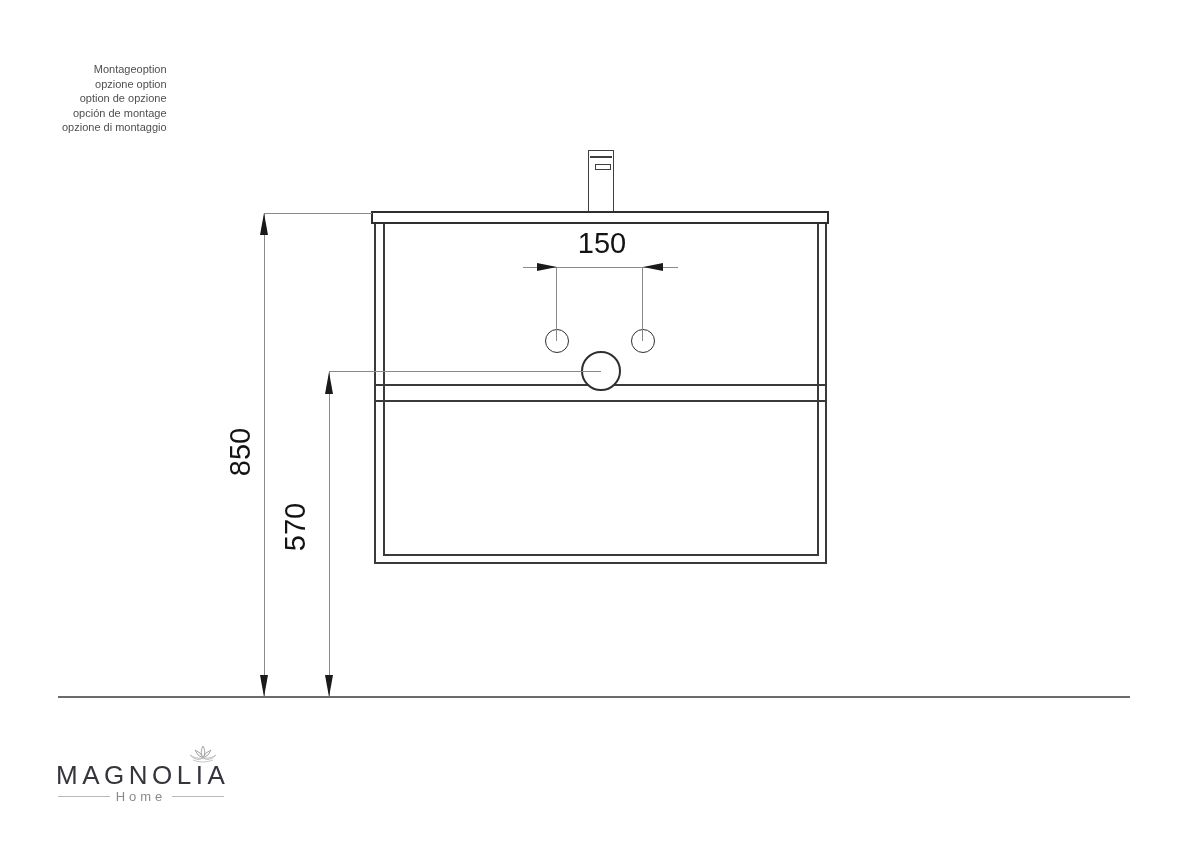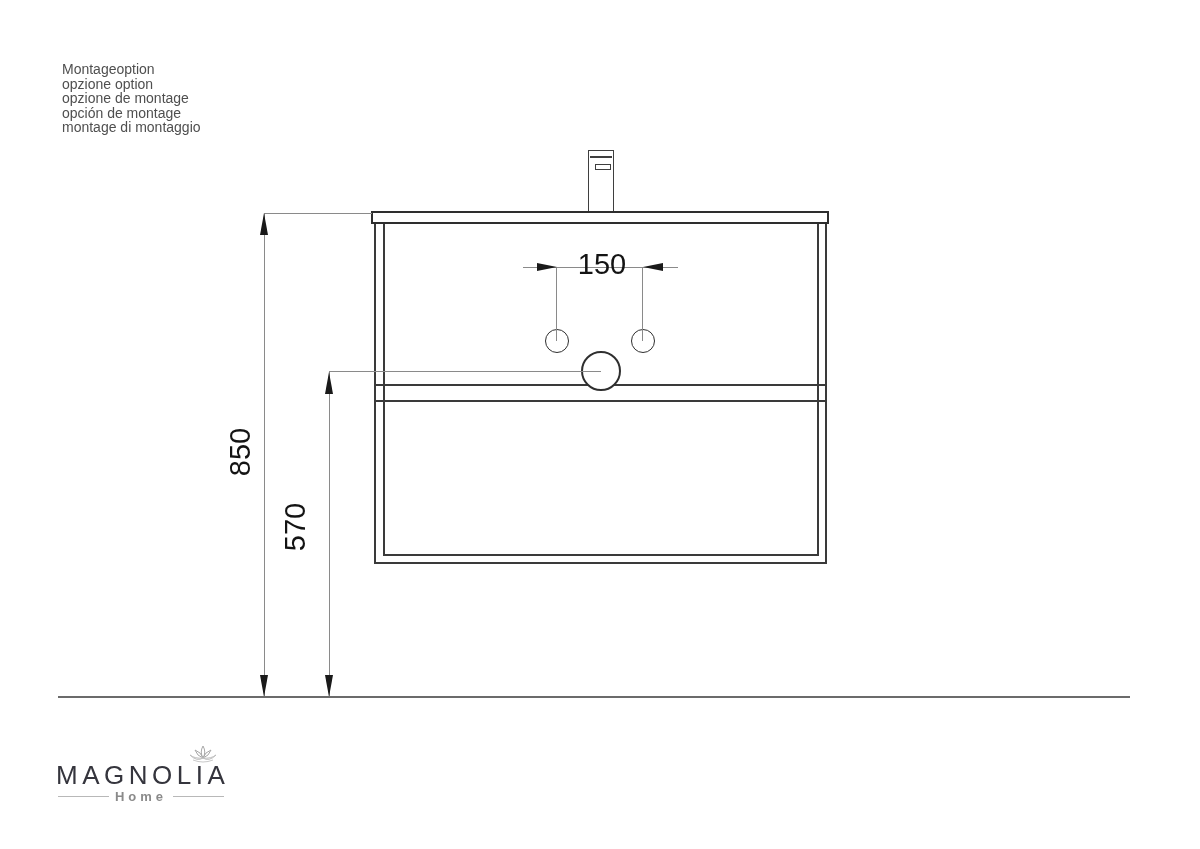--- a/index.html
+++ b/index.html
@@ -1,20 +1,20 @@
 <!DOCTYPE html>
 <html><head>
 <meta charset="utf-8">
 <style>
   html,body{margin:0;padding:0;background:#ffffff;}
   #page{position:relative;width:1200px;height:849px;background:#ffffff;overflow:hidden;
         font-family:"Liberation Sans", sans-serif;}
   .abs{position:absolute;box-sizing:border-box;}
   
-  .info{left:62px;top:62px;font-size:14px;line-height:14.5px;color:#4f4f4f;}
+  .info{left:62px;top:62px;font-size:11px;line-height:14.5px;color:#4f4f4f;text-align:right;}
   .stroke-dim{background:#8a8a8a;}
   
   .faucet-body{left:588px;top:150px;width:26px;height:64px;border:1.5px solid #3f3f3f;background:#ffffff;}
   .faucet-cap{left:590px;top:156px;width:22px;height:1.5px;background:#3f3f3f;}
   .faucet-handle{left:595px;top:164px;width:16px;height:6px;border:1.5px solid #3f3f3f;background:#ffffff;}
   
   .countertop{left:371px;top:211px;width:458px;height:13px;border:2px solid #2e2e2e;background:#ffffff;}
   .cab-outer{left:374px;top:224px;width:453px;height:340px;border:2px solid #3a3a3a;border-top:none;background:transparent;}
   .cab-inner{left:383px;top:224px;width:436px;height:332px;border:2px solid #3a3a3a;border-top:none;background:transparent;}
   .divider{left:374px;width:453px;height:2px;background:#3a3a3a;}
@@ -27,36 +27,36 @@
   
   .arr{width:0;height:0;}
   .arr-right{border-top:4.5px solid transparent;border-bottom:4.5px solid transparent;border-left:20px solid #1a1a1a;}
   .arr-left {border-top:4.5px solid transparent;border-bottom:4.5px solid transparent;border-right:20px solid #1a1a1a;}
   .arr-up   {border-left:4.5px solid transparent;border-right:4.5px solid transparent;border-bottom:22px solid #1a1a1a;}
   .arr-down {border-left:4.5px solid transparent;border-right:4.5px solid transparent;border-top:22px solid #1a1a1a;}
   
   .floor{left:58px;top:696px;width:1072px;height:2px;background:#6b6b6b;}
   
   .brand{left:56px;top:760px;width:170px;font-size:26px;letter-spacing:4.5px;color:#35353d;text-align:center;}
-  .homerow{left:58px;top:789px;width:166px;display:flex;align-items:center;font-weight:bold;}
+  .homerow{left:58px;top:789px;width:166px;display:flex;align-items:center;}
   .homeline{flex:1;height:1px;background:#b8b8b8;}
   .hometext{font-size:13px;letter-spacing:4px;color:#8a8a8a;padding:0 6px;}
   .flower{left:187px;top:743px;width:32px;height:22px;}
 </style>
 </head>
 <body>
 
 <div id="page">
 
   <div class="abs info">
     <div>Montageoption</div>
     <div>opzione option</div>
-    <div>opzione de montage</div>
+    <div>option de opzione</div>
     <div>opción de montage</div>
-    <div>montage di montaggio</div>
+    <div>opzione di montaggio</div>
   </div>
 
   <div class="abs faucet-body"></div>
   <div class="abs faucet-cap"></div>
   <div class="abs faucet-handle"></div>
 
   <div class="abs countertop"></div>
   <div class="abs cab-outer"></div>
   <div class="abs cab-inner"></div>
   <div class="abs divider" style="top:384px;"></div>
@@ -64,21 +64,21 @@
 
   <div class="abs circle hole-big"></div>
   <div class="abs circle hole-small" style="left:545px;top:329px;"></div>
   <div class="abs circle hole-small" style="left:631px;top:329px;"></div>
 
   <div class="abs stroke-dim" style="left:556px;top:268px;width:1px;height:73px;"></div>
   <div class="abs stroke-dim" style="left:642px;top:268px;width:1px;height:73px;"></div>
   <div class="abs stroke-dim" style="left:523px;top:267px;width:155px;height:1px;"></div>
   <div class="abs arr arr-right" style="left:537px;top:263px;"></div>
   <div class="abs arr arr-left" style="left:643px;top:263px;"></div>
-  <div class="abs dimtext" style="left:547px;top:249px;width:110px;">150</div>
+  <div class="abs dimtext" style="left:547px;top:228px;width:110px;">150</div>
 
   <div class="abs stroke-dim" style="left:264px;top:212.5px;width:108px;height:1px;"></div>
   <div class="abs stroke-dim" style="left:263.5px;top:213px;width:1px;height:484px;"></div>
   <div class="abs arr arr-up" style="left:259.5px;top:213px;"></div>
   <div class="abs arr arr-down" style="left:259.5px;top:675px;"></div>
   <div class="abs dimtext rot" style="left:185px;top:437px;width:110px;height:30px;">850</div>
 
   <div class="abs stroke-dim" style="left:329px;top:371px;width:272px;height:1px;"></div>
   <div class="abs stroke-dim" style="left:328.5px;top:372px;width:1px;height:325px;"></div>
   <div class="abs arr arr-up" style="left:324.5px;top:372px;"></div>

